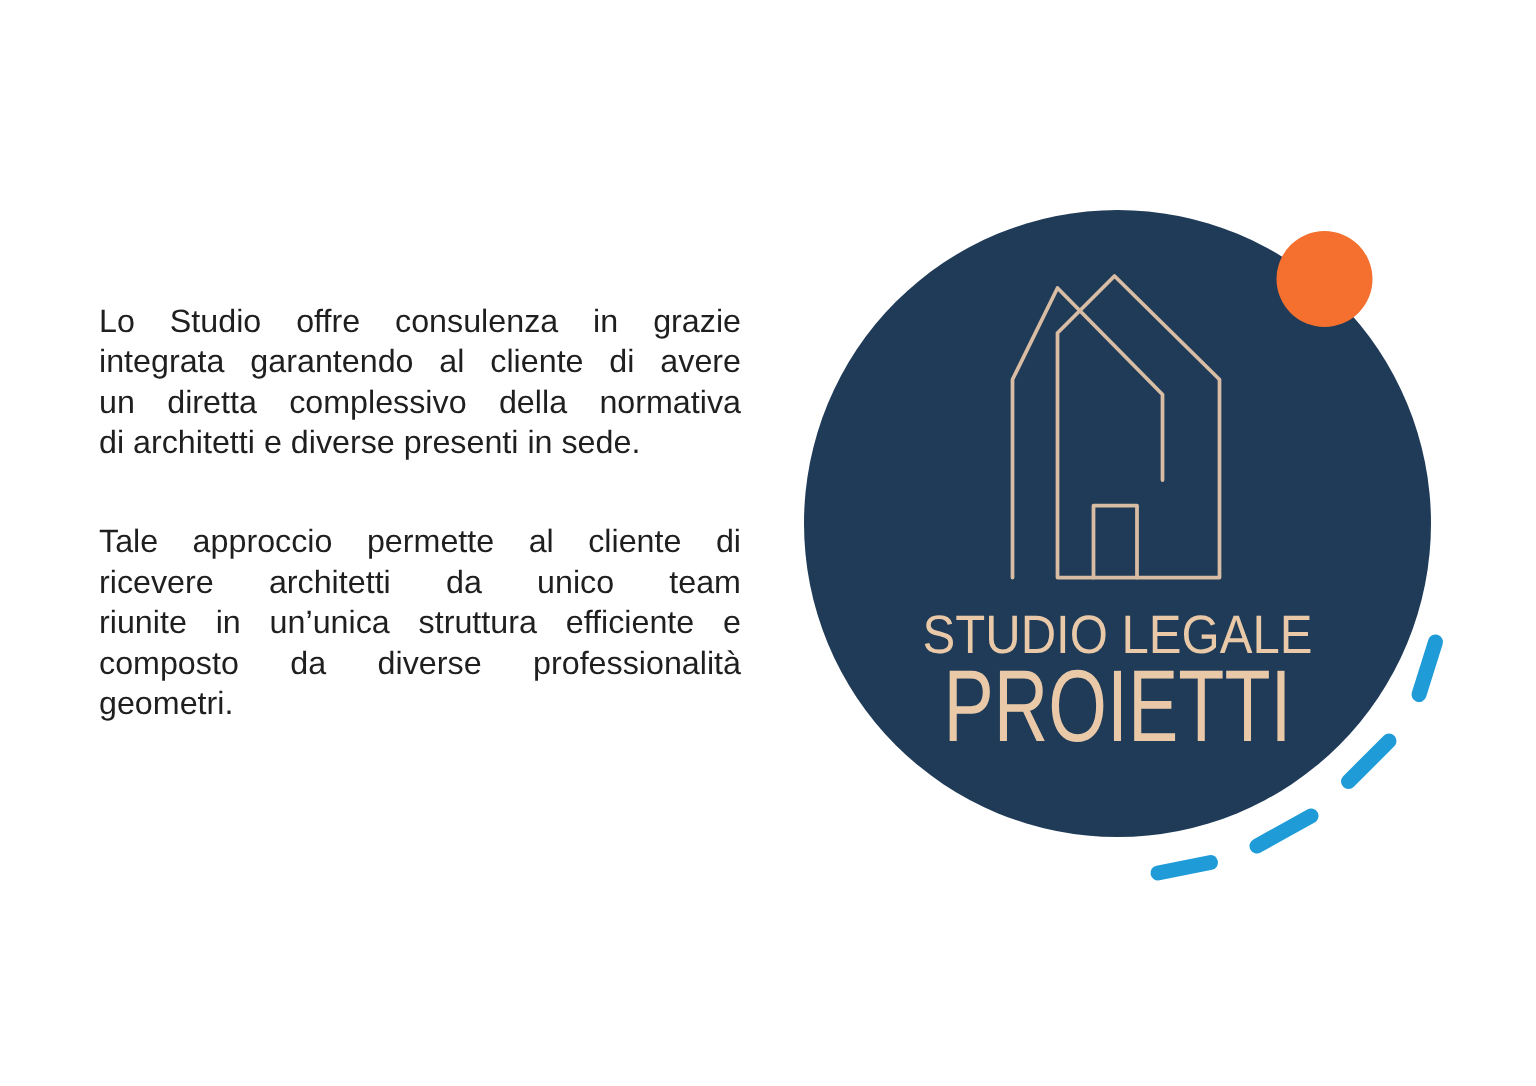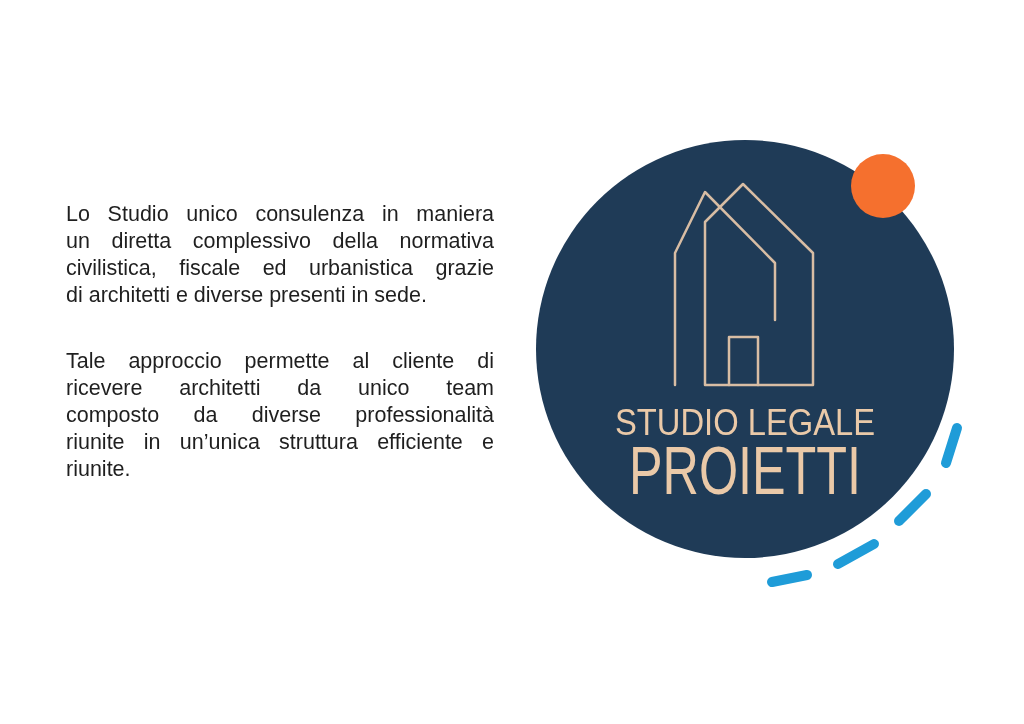--- a/index.html
+++ b/index.html
@@ -49,31 +49,31 @@
     font-weight: 400;
   }
 </style>
 </head>
 <body>
 
 <div class="page">
 
   <div class="text-col">
     <div class="para">
-      <div class="jline">Lo Studio unico consulenza in maniera</div>
+      <div class="jline">Lo Studio offre consulenza in grazie</div>
+      <div class="jline">integrata garantendo al cliente di avere</div>
       <div class="jline">un diretta complessivo della normativa</div>
-      <div class="jline">civilistica, fiscale ed urbanistica grazie</div>
       <div class="jline last">di architetti e diverse presenti in sede.</div>
     </div>
     <div class="para">
       <div class="jline">Tale approccio permette al cliente di</div>
       <div class="jline">ricevere architetti da unico team</div>
+      <div class="jline">riunite in un’unica struttura efficiente e</div>
       <div class="jline">composto da diverse professionalità</div>
-      <div class="jline">riunite in un’unica struttura efficiente e</div>
-      <div class="jline last">riunite.</div>
+      <div class="jline last">geometri.</div>
     </div>
   </div>
 
   <svg class="logo-canvas" viewBox="0 0 1024 724" aria-hidden="true">
 
     <circle cx="745" cy="349" r="209" fill="#1f3b57"></circle>
 
     <circle cx="883" cy="186" r="32" fill="#f5702e"></circle>
 
     <g fill="none" stroke-width="2.5" stroke-linecap="round" stroke-linejoin="round" stroke="#d8bda4">

